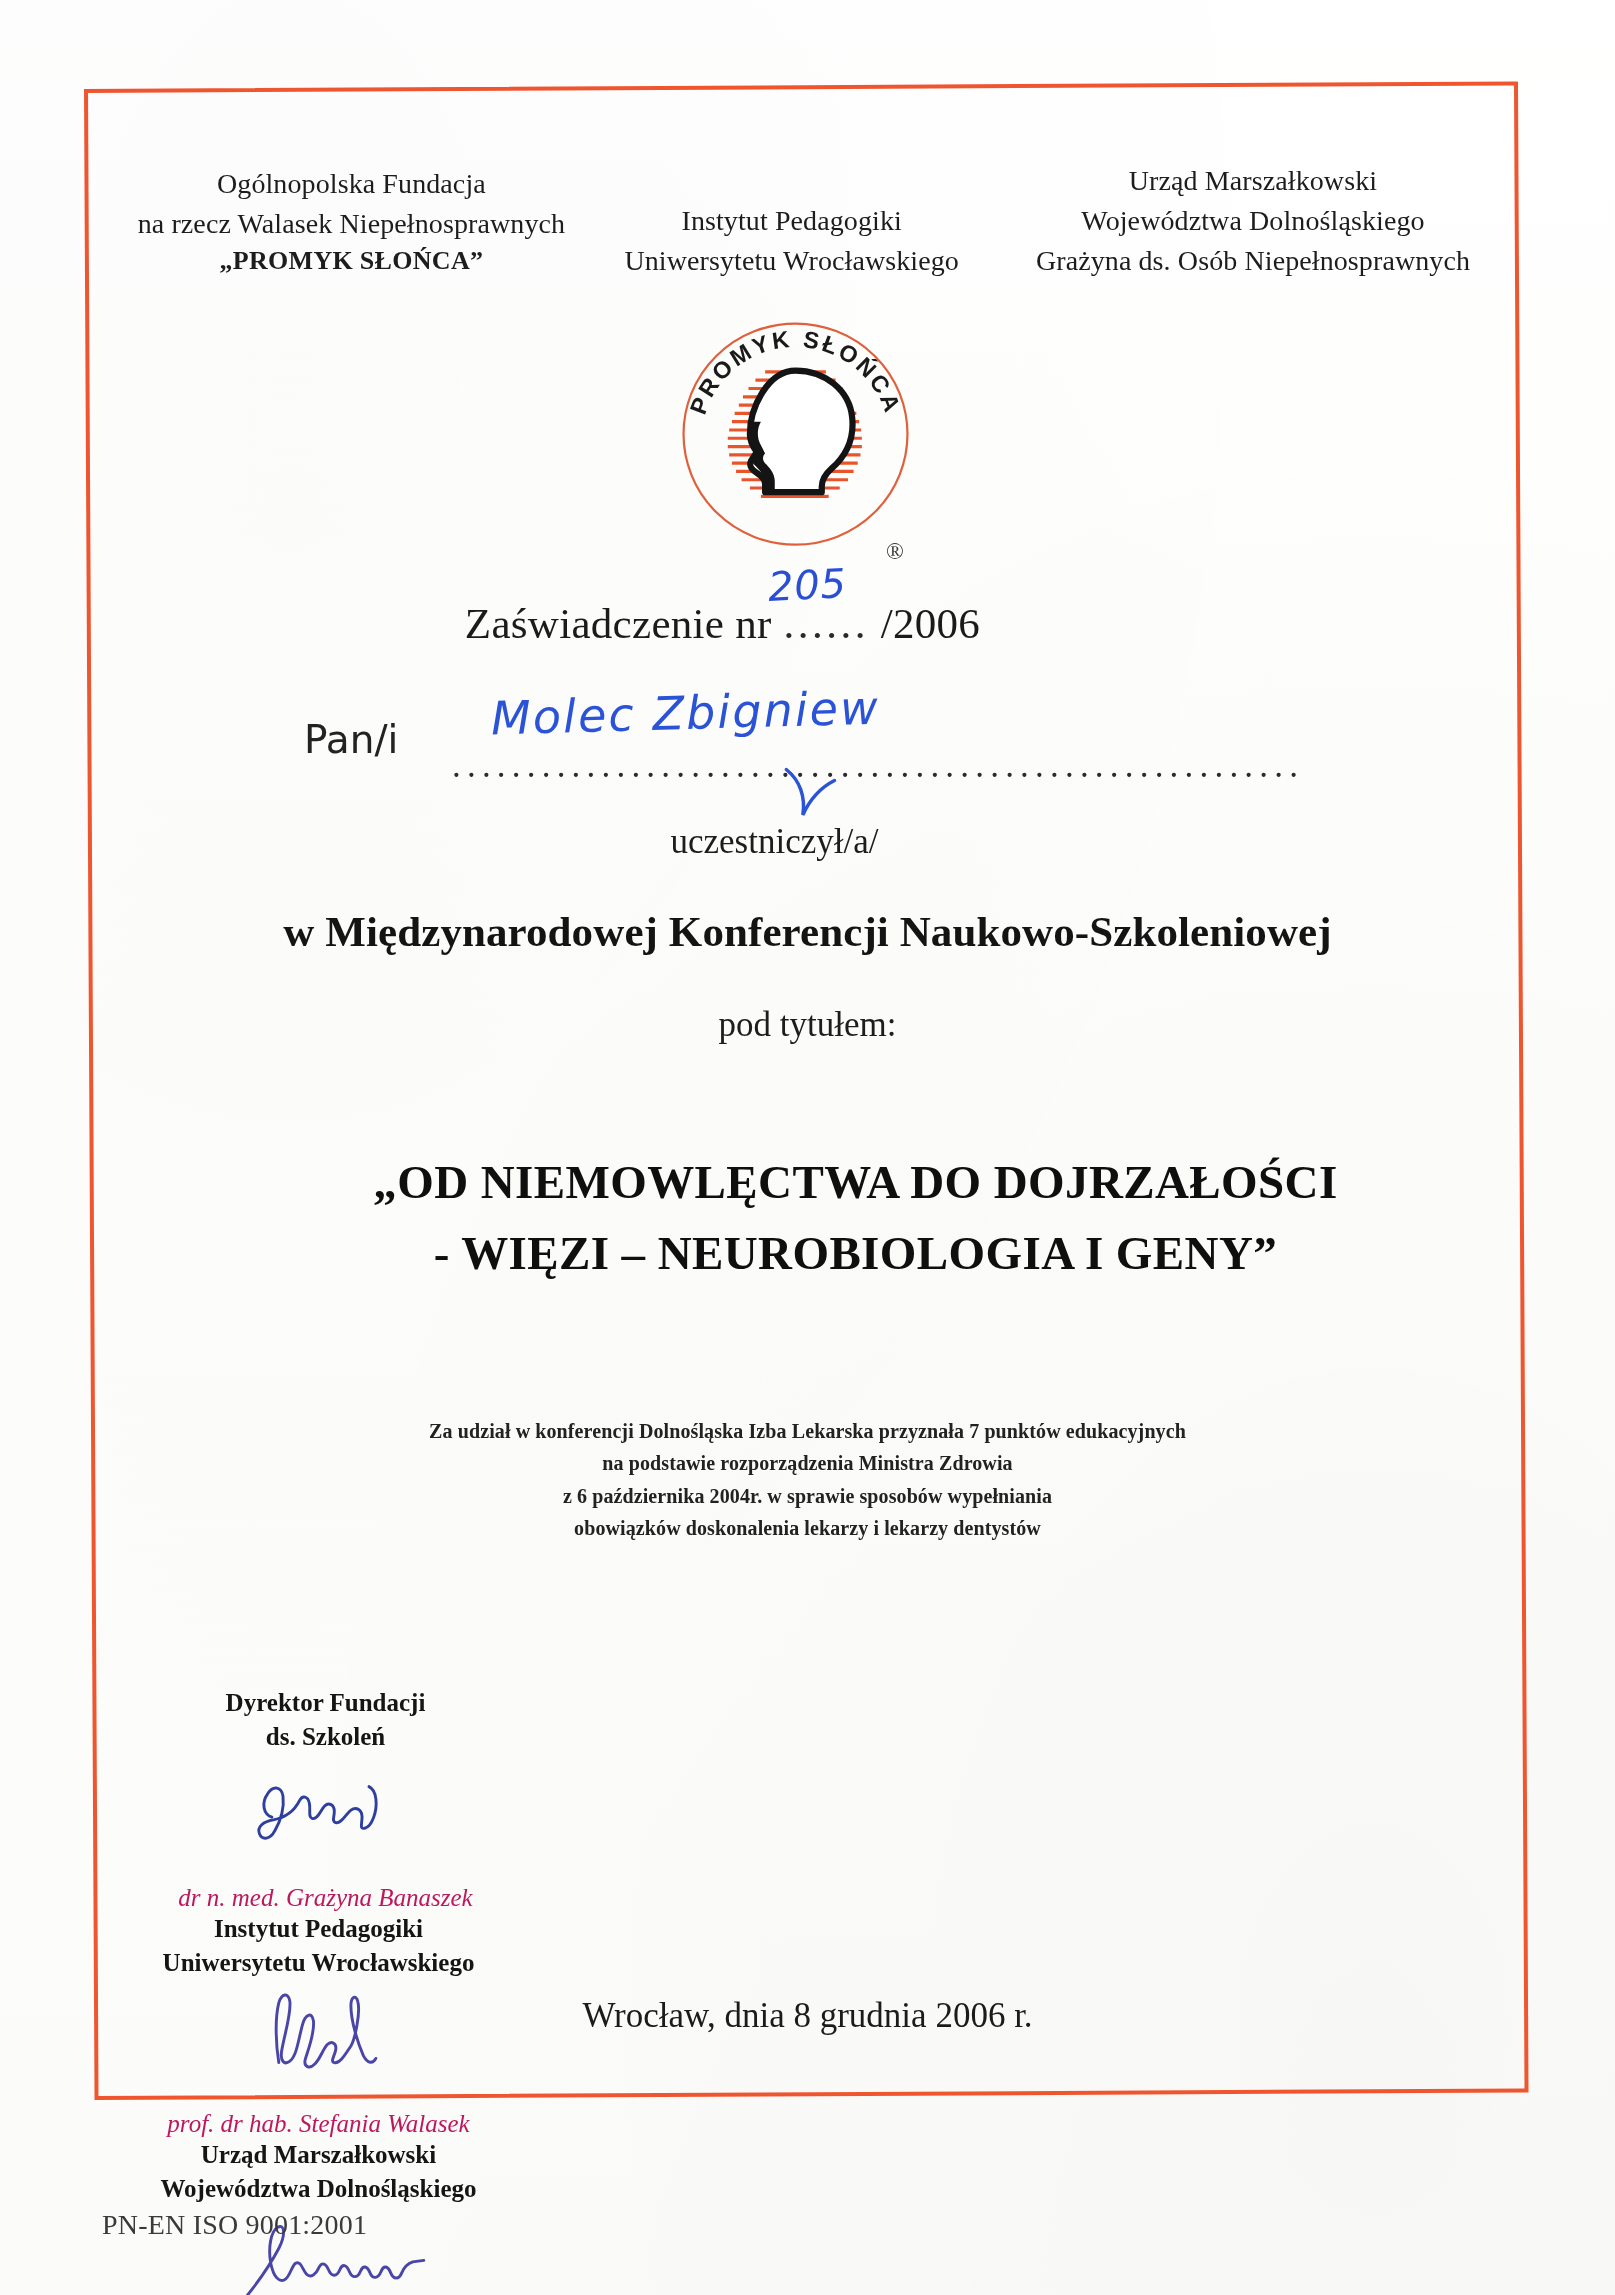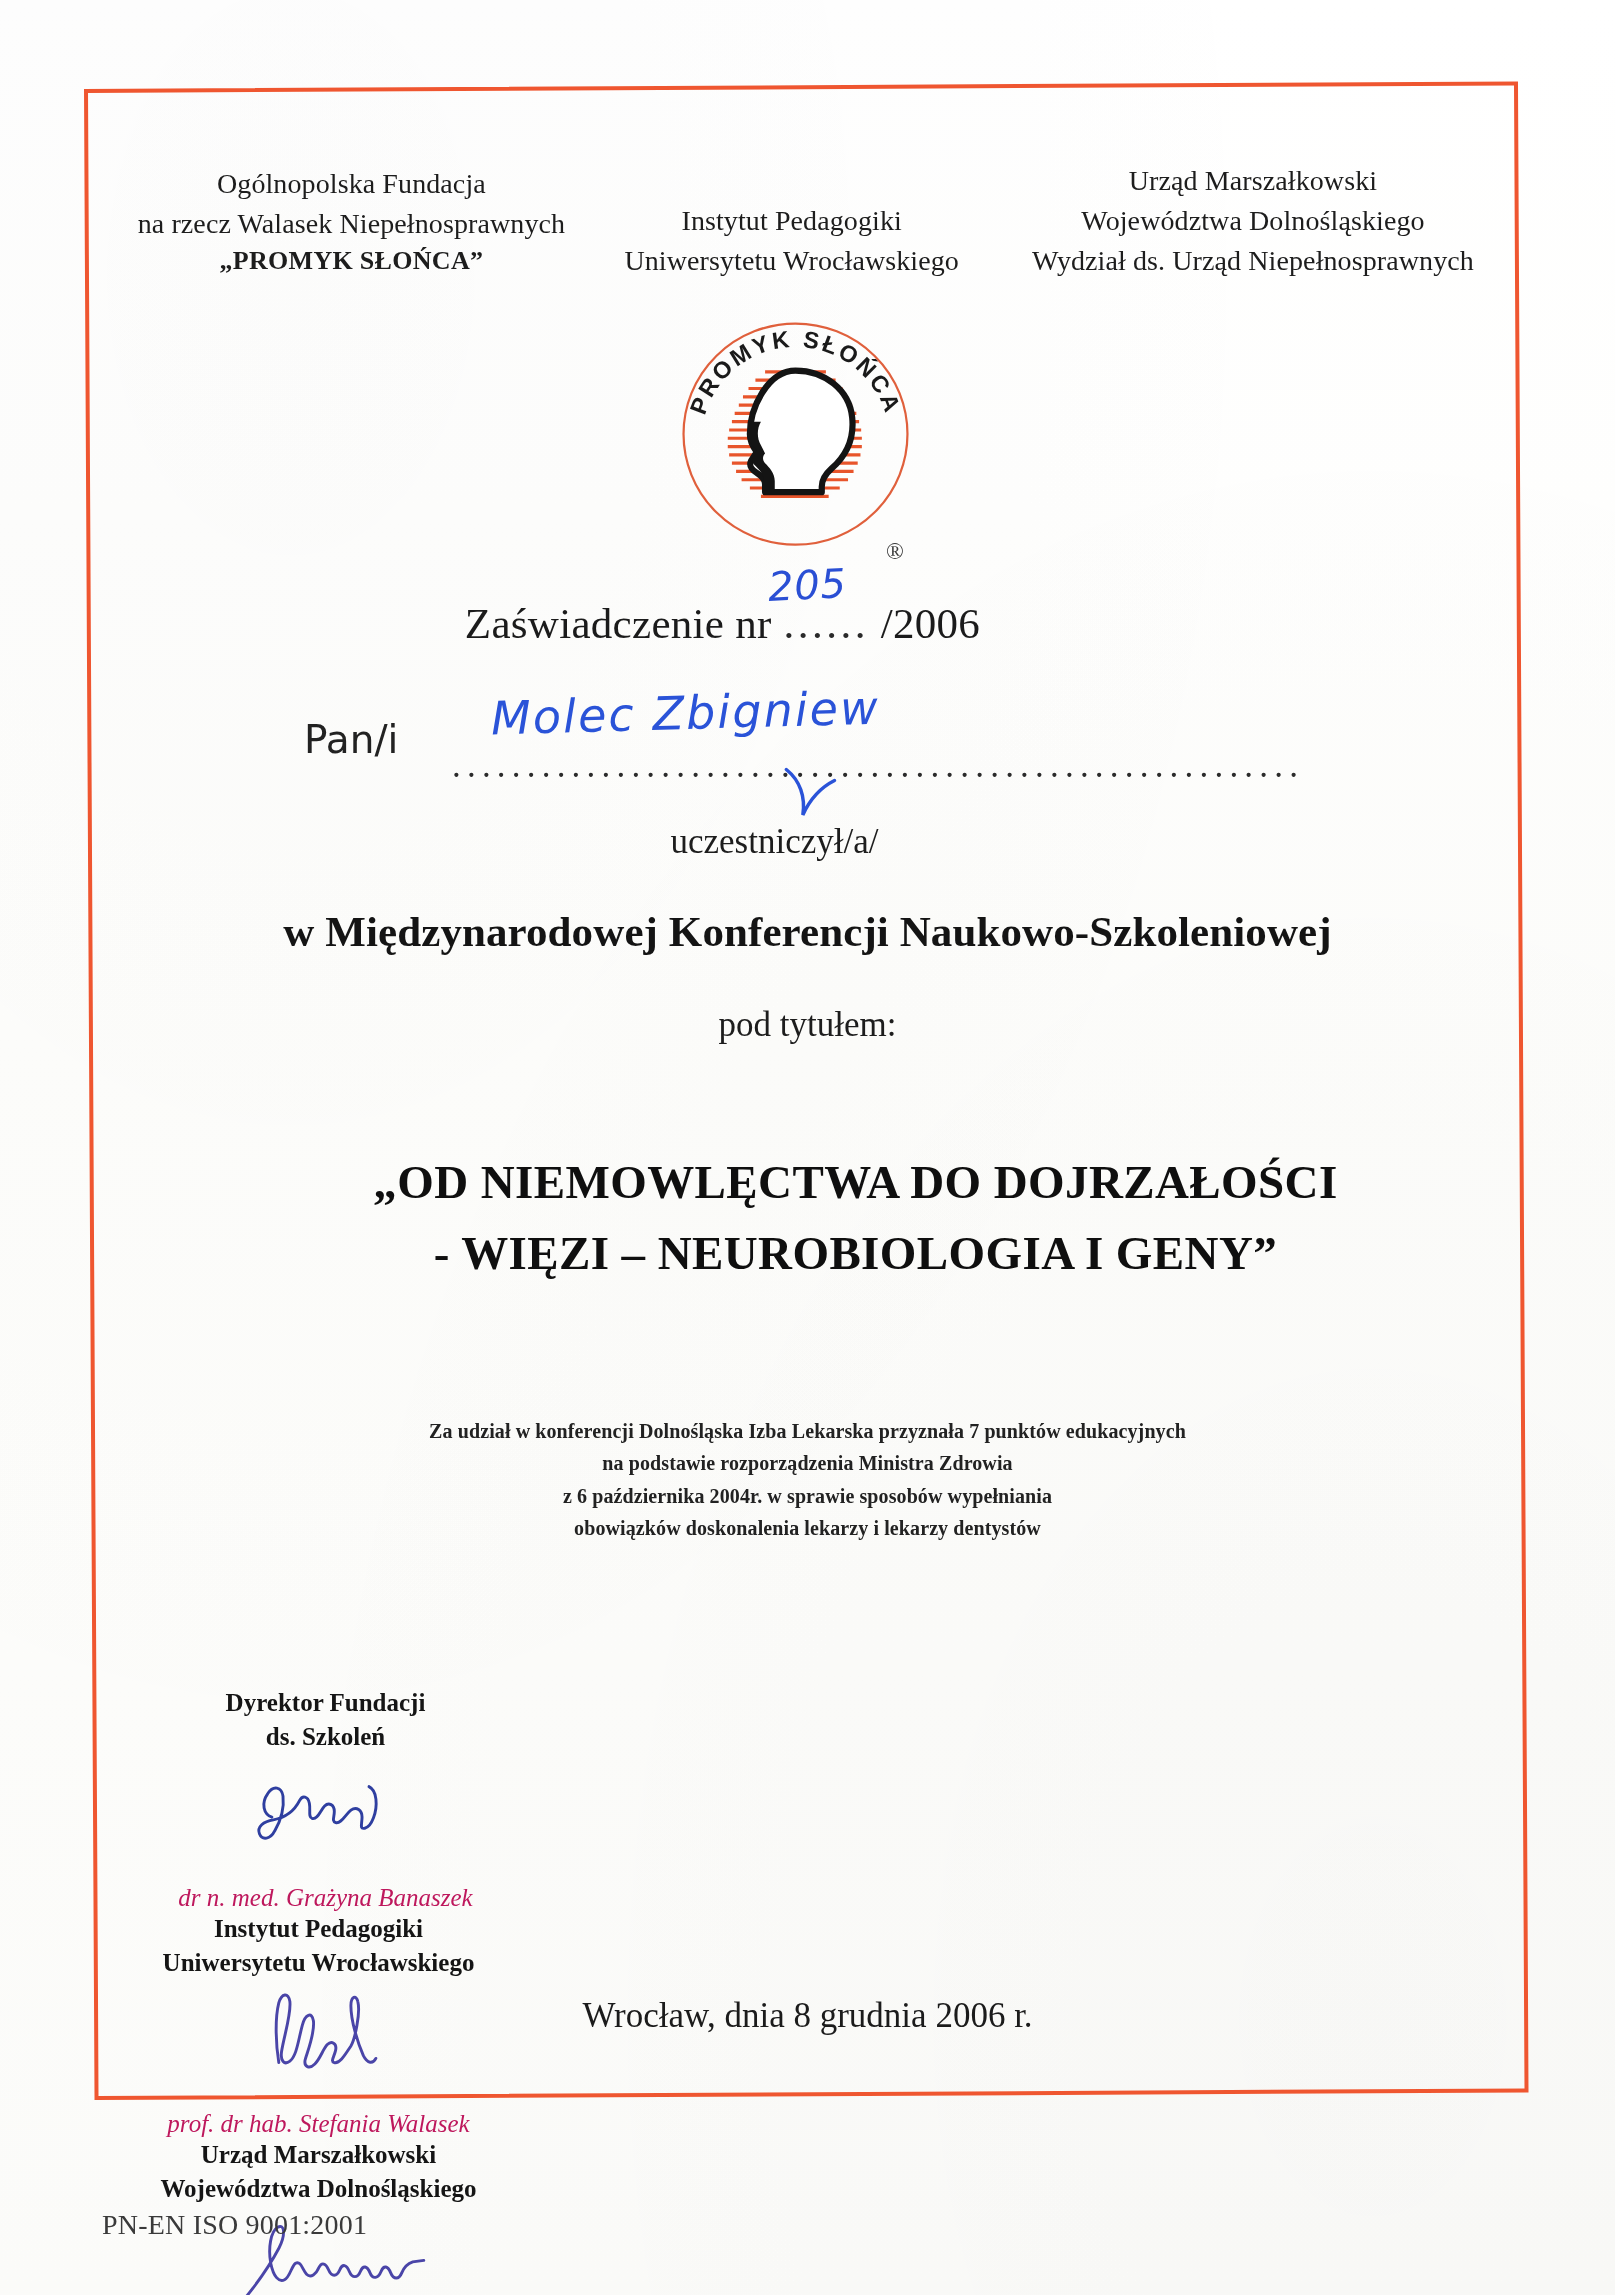--- a/index.html
+++ b/index.html
@@ -311,21 +311,21 @@
     </div>
 
     <div class="org-block" id="org-institute">
       <div>Instytut Pedagogiki</div>
       <div>Uniwersytetu Wrocławskiego</div>
     </div>
 
     <div class="org-block" id="org-marshal">
       <div>Urząd Marszałkowski</div>
       <div>Województwa Dolnośląskiego</div>
-      <div>Wydział ds. Urząd Niepełnosprawnych</div>
+      <div>Grażyna ds. Osób Niepełnosprawnych</div>
     </div>
 
   </div>
 
   <div id="logo-wrap">
     <svg id="logo-svg" viewBox="0 0 340 340">
       <defs>
         <path id="arcPath" d="M 34,178 A 136,136 0 0 1 306,178" fill="none"></path>
       </defs>
 

